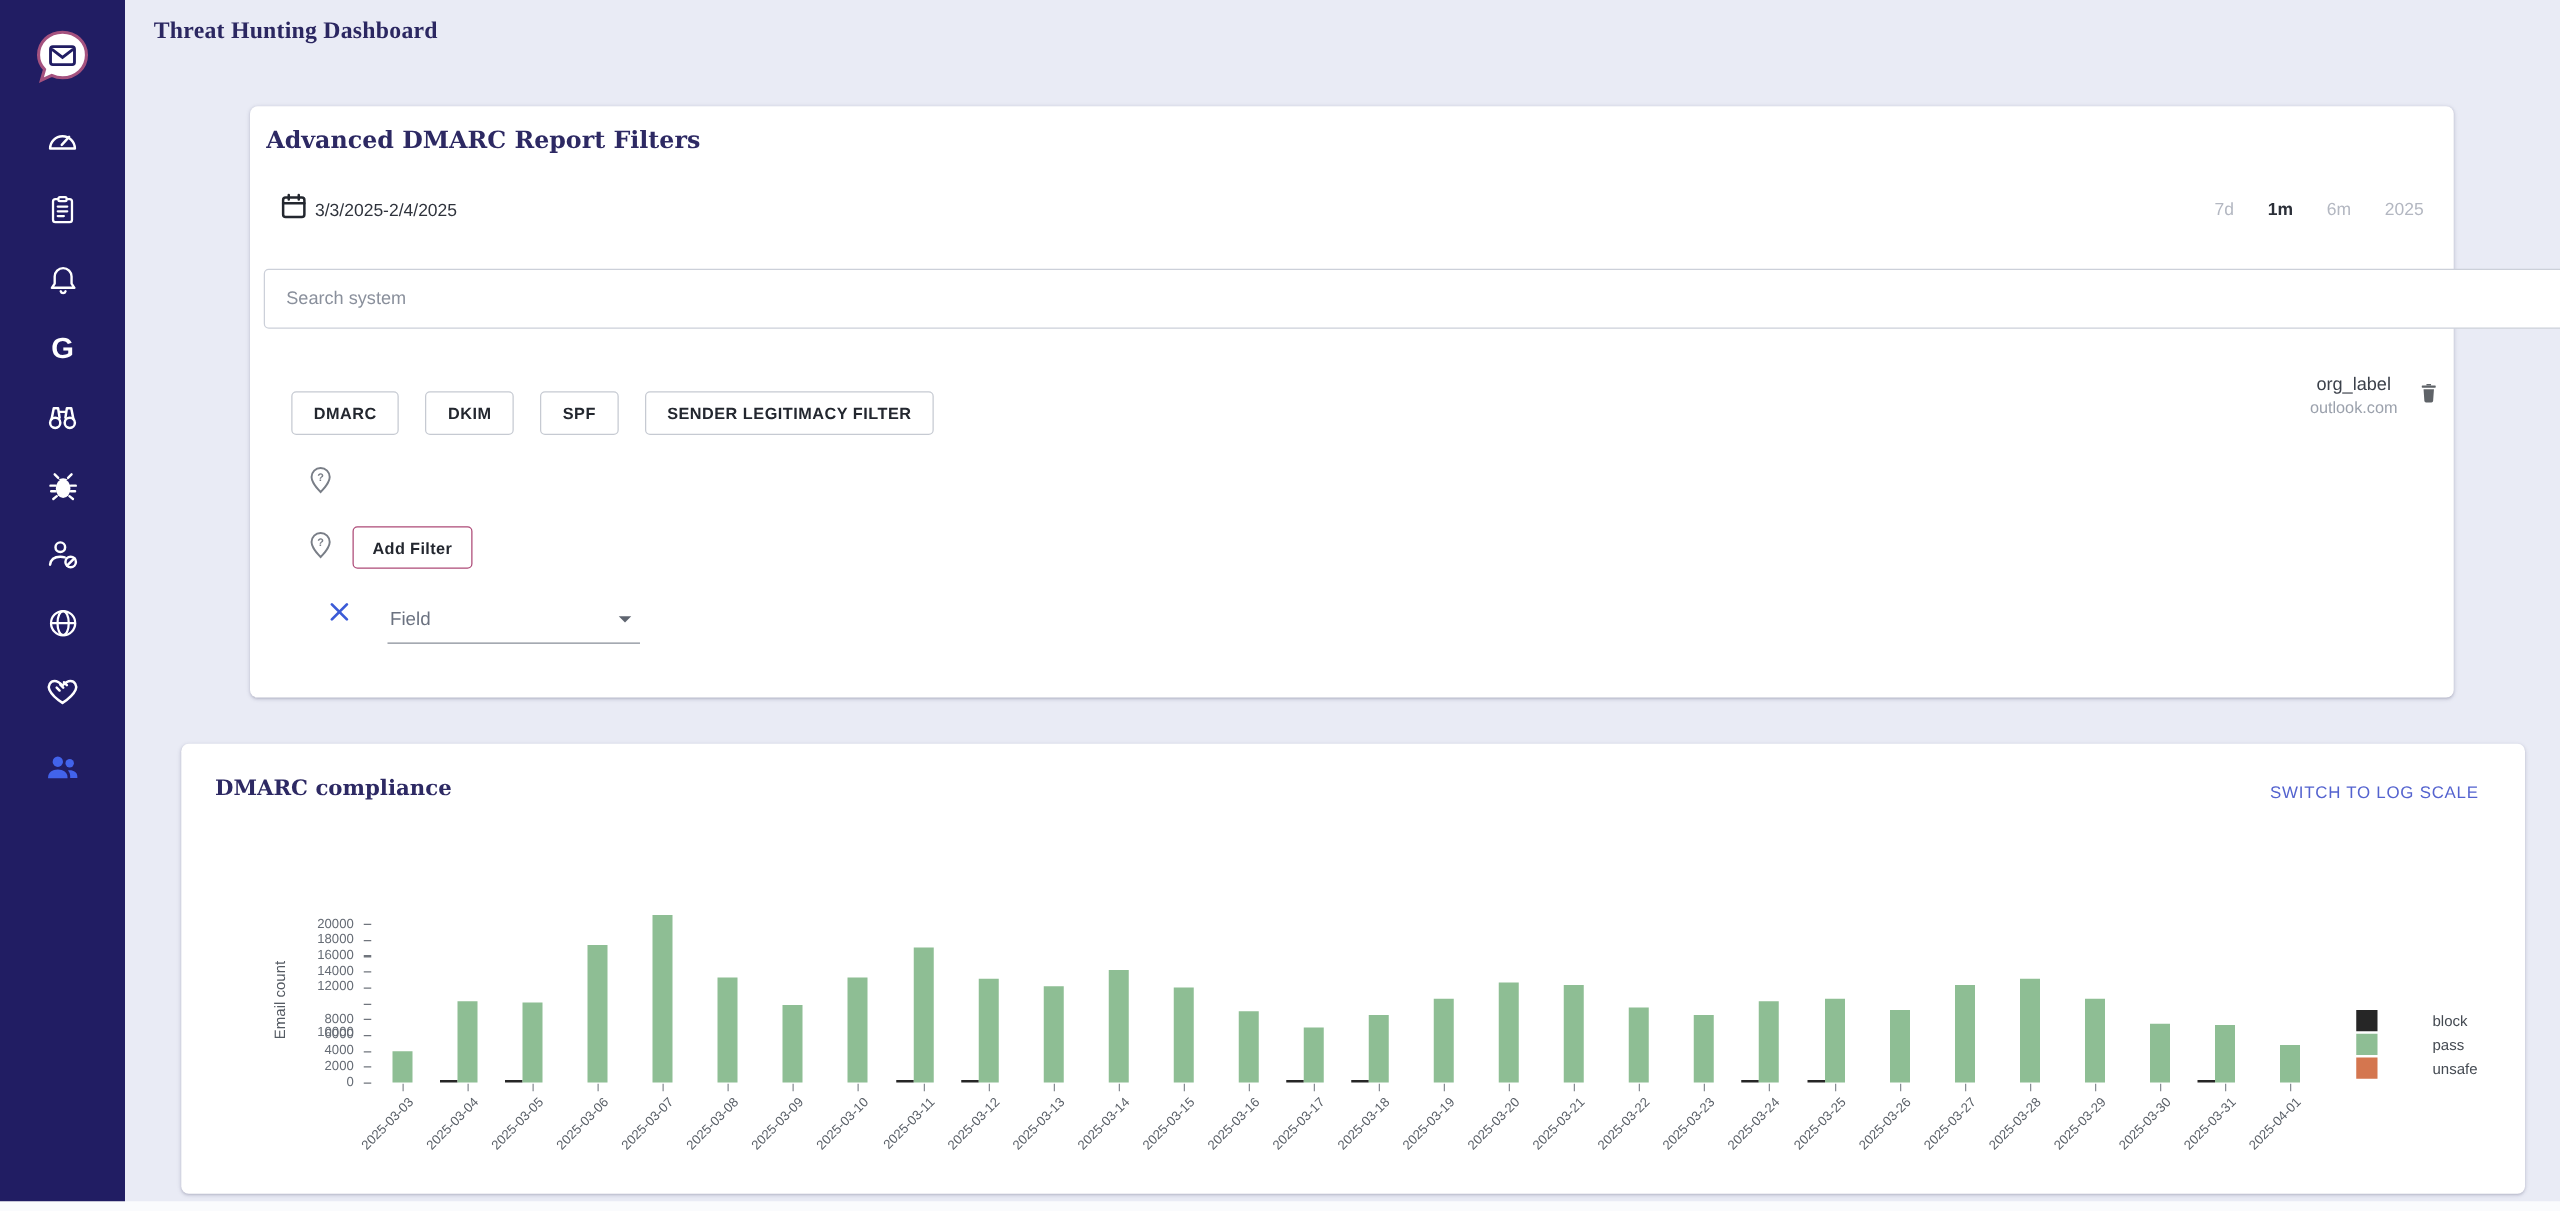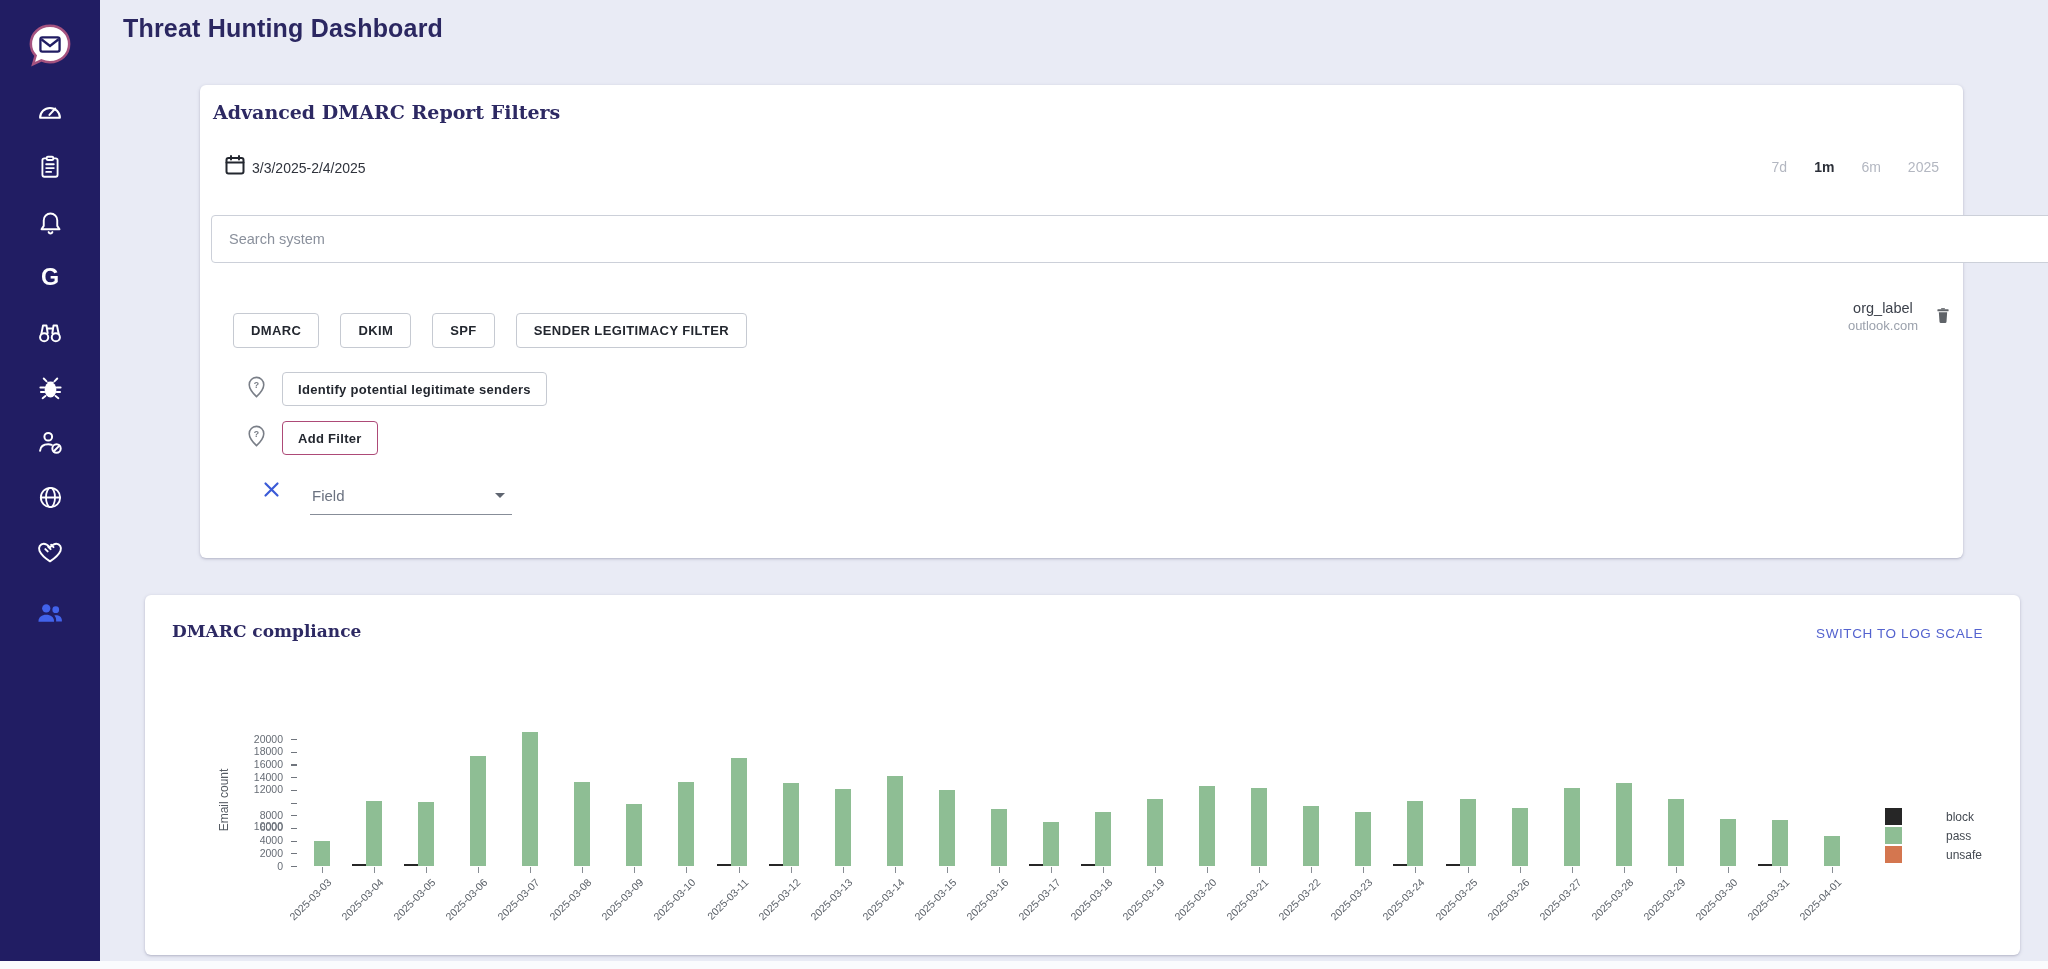--- a/index.html
+++ b/index.html
@@ -9,22 +9,22 @@
   
   .sidebar { width:100px; background:#211d63; height:969px; flex:0 0 100px;
              display:flex; flex-direction:column; align-items:center; }
   .side-logo { margin-top:22px; margin-bottom:26px; cursor:pointer; }
   .side-item { width:44px; height:28px; display:flex; align-items:center; justify-content:center;
                margin-bottom:27px; cursor:pointer; }
   .side-item svg { display:block; }
 
   
   .main { position:relative; flex:1; height:969px; }
-  .page-title { position:absolute; left:23px; top:14px; font-family:Liberation Sans, sans-serif;
-                font-weight:700; font-size:25px; color:#2b2761; letter-spacing:.2px; }
+  .page-title { position:absolute; left:23px; top:14px; font-family:Liberation Serif, serif;
+                font-weight:700; font-size:19px; color:#2b2761; letter-spacing:.2px; }
 
   .card { position:absolute; background:#fff; border-radius:6px;
           box-shadow:0 1px 2px rgba(40,40,80,.18), 0 1px 4px rgba(40,40,80,.12); }
 
   
   .filters-card { left:100px; top:85px; width:1763px; height:473px; }
   .filters-title { position:absolute; left:13px; top:16px; font-family:"DejaVu Serif", serif;
                    font-weight:700; font-size:19px; color:#2d2963; }
   .date-row-icon { position:absolute; left:23px; top:68px; }
   .date-range { position:absolute; left:52px; top:75px; font-size:14px; color:#2f333c; }
@@ -234,21 +234,20 @@
       </span>
     </div>
 
     <div class="hint-row r1">
       <span>
         <svg width="21" height="24" viewBox="0 0 24 26">
           <path d="M12 2a8.3 8.3 0 0 0-8.3 8.3C3.7 16 12 24 12 24s8.3-8 8.3-13.7A8.3 8.3 0 0 0 12 2Z" fill="none" stroke="#797e87" stroke-width="1.8"></path>
           <text x="12" y="14" text-anchor="middle" font-size="10" font-weight="bold" fill="#797e87" font-family="Liberation Sans, sans-serif">?</text>
         </svg>
       </span>
-      <button class="hint-btn">Identify potential legitimate senders</button>
     </div>
 
     <div class="hint-row r2">
       <span>
         <svg width="21" height="24" viewBox="0 0 24 26">
           <path d="M12 2a8.3 8.3 0 0 0-8.3 8.3C3.7 16 12 24 12 24s8.3-8 8.3-13.7A8.3 8.3 0 0 0 12 2Z" fill="none" stroke="#797e87" stroke-width="1.8"></path>
           <text x="12" y="14" text-anchor="middle" font-size="10" font-weight="bold" fill="#797e87" font-family="Liberation Sans, sans-serif">?</text>
         </svg>
       </span>
       <button class="hint-btn accent">Add Filter</button>

